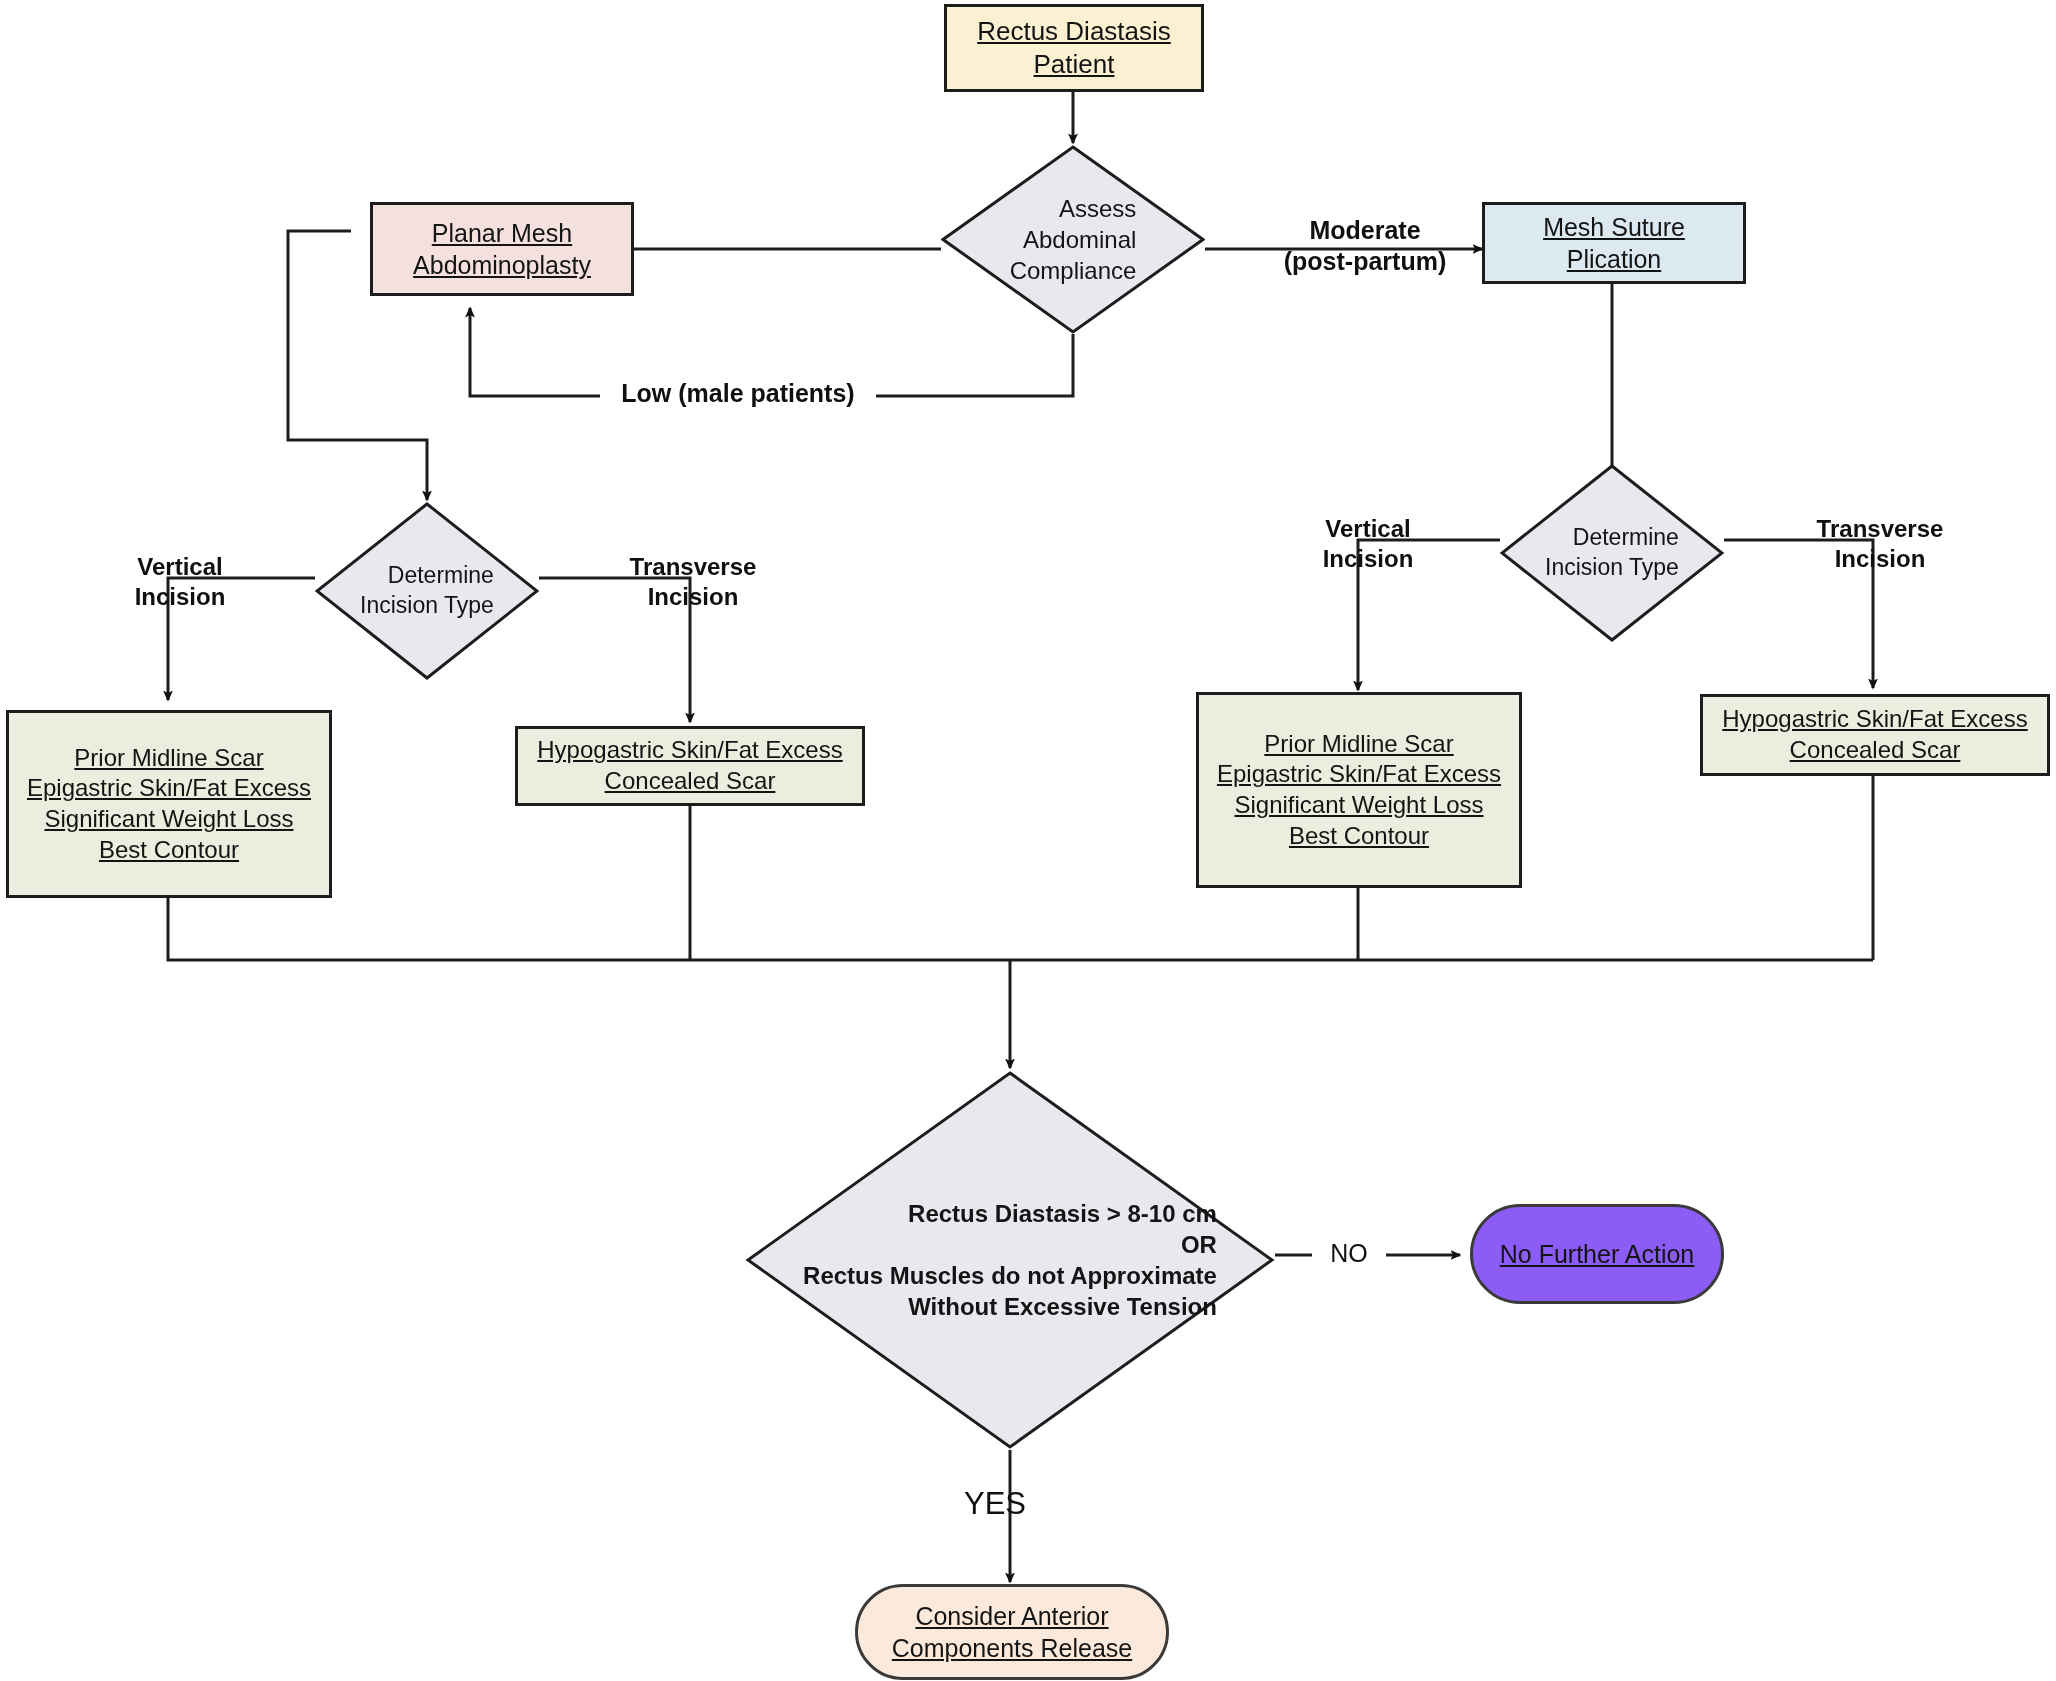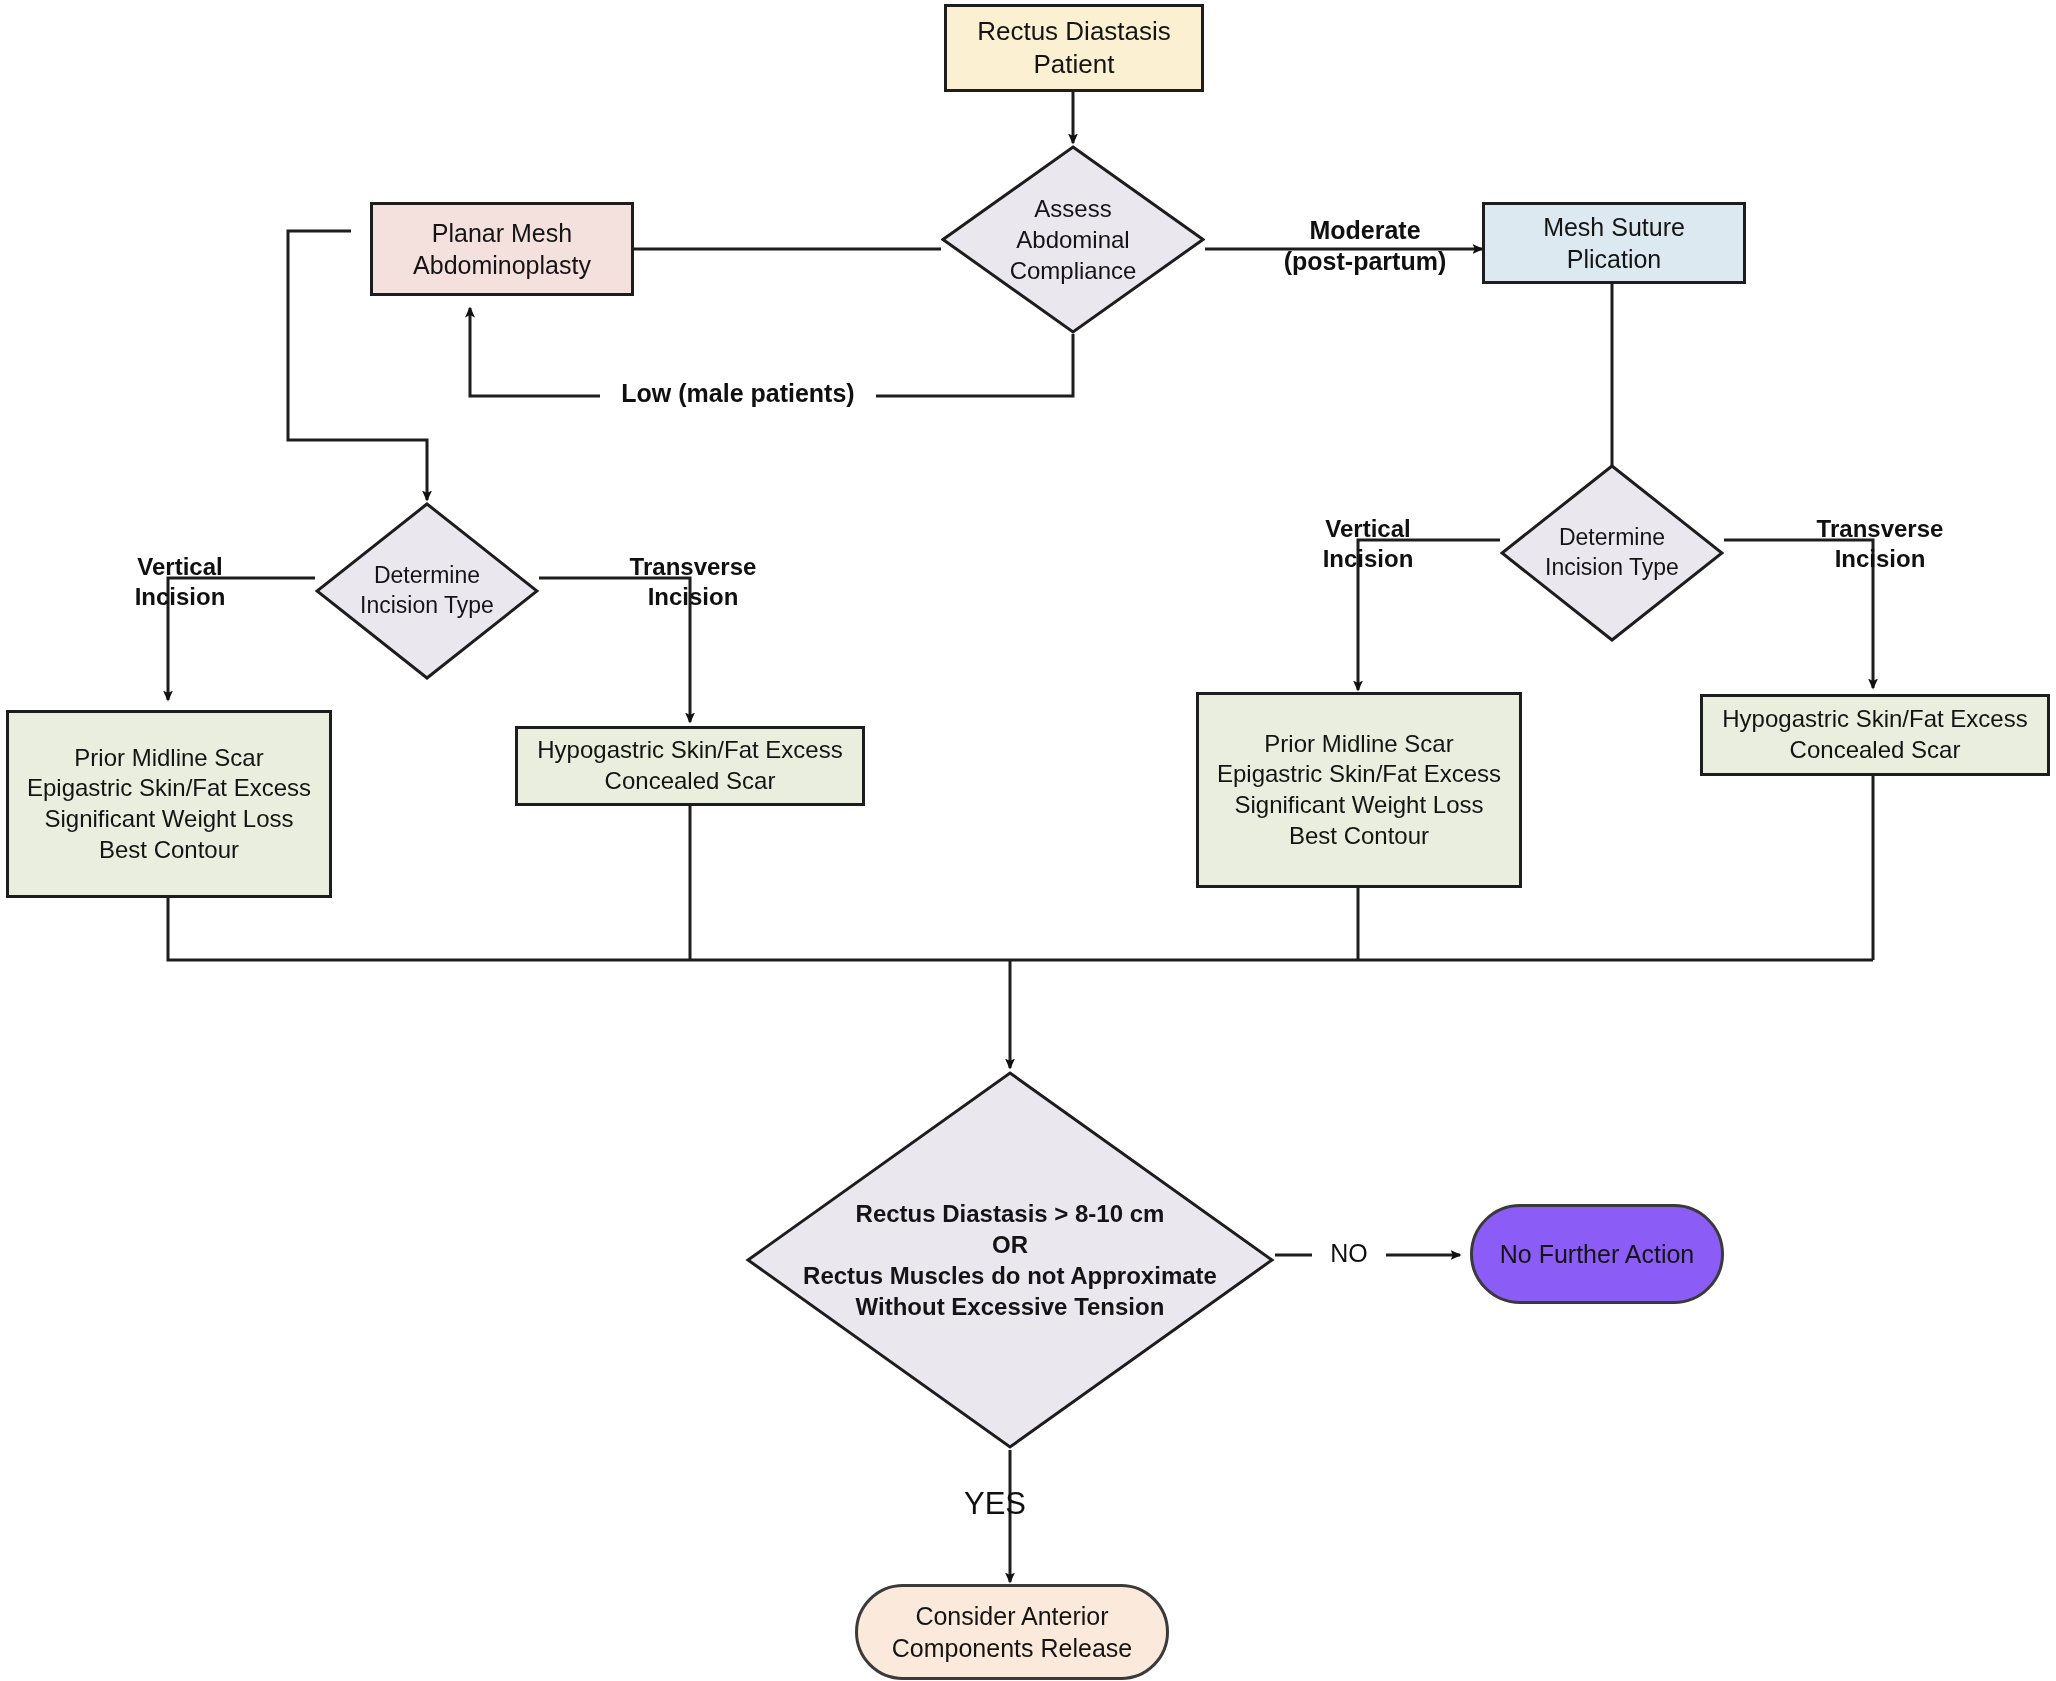--- a/index.html
+++ b/index.html
@@ -27,20 +27,21 @@
   }
   .node {
     position: absolute;
     box-sizing: border-box;
     display: flex;
     align-items: center;
     justify-content: center;
     text-align: center;
     color: #141414;
     line-height: 1.28;
+    text-decoration: underline;
   }
   .rect {
     border: 3px solid #1d1d1d;
   }
   .rounded {
     border: 3px solid #3a3a3a;
     border-radius: 60px;
   }
   .node .txt {
     padding: 0 10px;
@@ -56,21 +57,21 @@
   }
   .diamond-label {
     position: absolute;
     left: 0;
     top: 0;
     width: 100%;
     height: 100%;
     display: flex;
     align-items: center;
     justify-content: center;
-    text-align: center;
+    text-align: right;
     white-space: pre-line;
     color: #141414;
     line-height: 1.3;
     pointer-events: none;
   }
   .edge-label {
     position: absolute;
     font-weight: bold;
     color: #101010;
     text-align: center;

